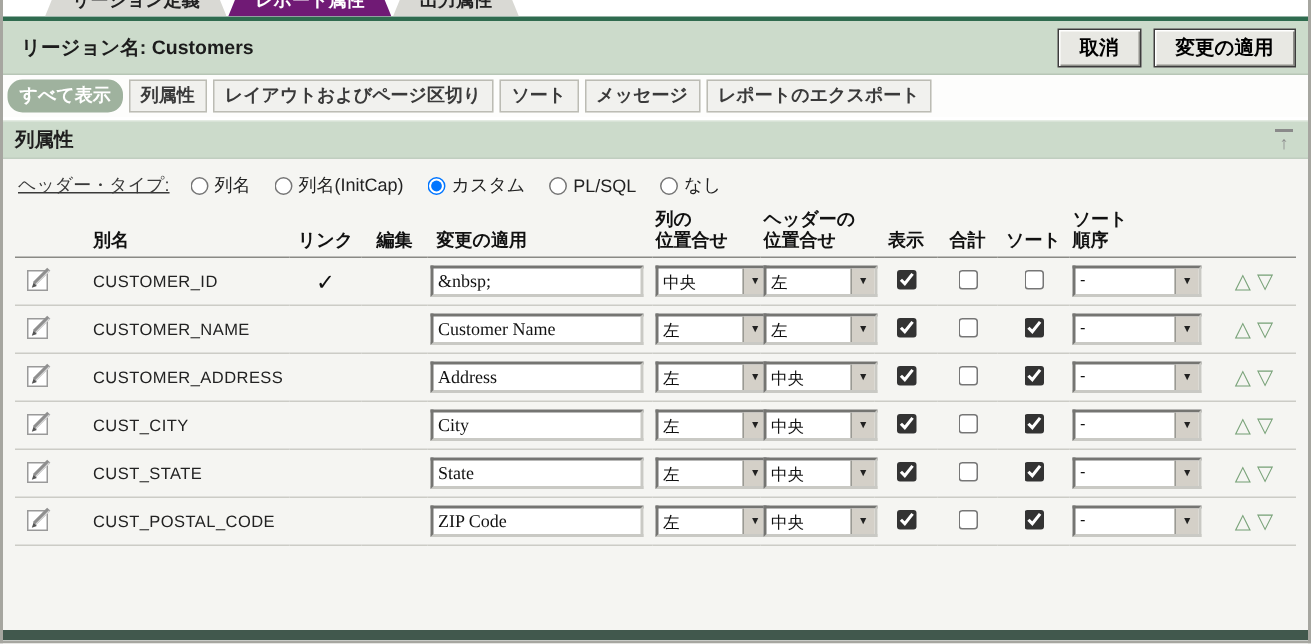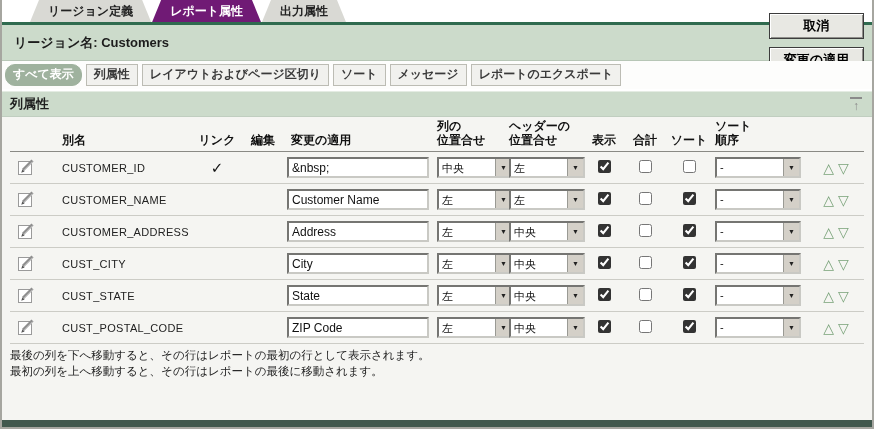--- a/index.html
+++ b/index.html
@@ -12,21 +12,21 @@
     width: 874px; height: 429px;
     border-left: 2px solid #a6a6a0;
     border-right: 2px solid #a6a6a0;
     border-bottom: 2px solid #a6a6a0;
     overflow: hidden;
     background: #fff;
     display: flex; flex-direction: column;
   }
   
   .tabstrip {
-    height: 25px; background: #fff;
+    height: 14px; background: #fff;
     border-bottom: 3px solid #2f6b4f;
     display: flex; align-items: flex-end;
     padding-left: 28px;
   }
   .tab {
     clip-path: polygon(9px 0, calc(100% - 9px) 0, 100% 100%, 0 100%);
     background: #d9d9d4;
     color: #222;
     font-size: 12px; font-weight: bold;
     padding: 4px 18px 3px;
@@ -37,21 +37,21 @@
   }
   .tab.selected { background: #701a75; color: #fff; }
   
   .regionbar {
     height: 36px; background: #ccdbcb;
     border-bottom: 1px solid #b7c6b6;
     display: flex; align-items: center; justify-content: space-between;
     padding: 0 8px 0 12px;
   }
   .region-title { font-size: 13px; font-weight: bold; color: #1c1c1c; }
-  .btns { display: flex; gap: 8px; flex-direction: column; }
+  .btns { display: flex; gap: 8px; }
   .push-btn {
     font-family: inherit;
     font-size: 13px; font-weight: bold; color: #000;
     background: #e8e8e3;
     border: 1px solid #3c3c3c;
     box-shadow: inset 1px 1px 0 #ffffff, inset -1px -1px 0 #8f8f8a;
     padding: 3px 14px;
     cursor: pointer;
     white-space: nowrap;
   }
@@ -112,21 +112,21 @@
     padding: 0 2px; font-size: 11px; color: #333;
     white-space: nowrap;
   }
   td.c { text-align: center; }
   .alias { font-size: 11px; color: #222; letter-spacing: 0.3px; }
   .linkmark { font-size: 15px; font-weight: bold; color: #111; }
   .editbox { display: inline-block; width: 20px; height: 18px; cursor: pointer; margin-left: 6px; }
   .txt {
     width: 142px; height: 21px;
     border: 2px inset #c9c9c4; background: #fff;
-    font-family: Liberation Sans, sans-serif; font-size: 12px; color: #111;
+    font-family: Liberation Serif, serif; font-size: 12px; color: #111;
     padding: 1px 3px;
   }
   .sel {
     display: inline-flex; align-items: stretch;
     width: 76px; height: 21px;
     border: 2px inset #c9c9c4; background: #fff;
     cursor: pointer;
   }
   .sel.seq { width: 86px; }
   .sel .sv { flex: 1; font-size: 11px; color: #111; padding: 2px 2px 0 3px; overflow: hidden; }
@@ -170,20 +170,43 @@
     <span class="subnav-item">レポートのエクスポート</span>
   </div>
 
   <div class="sectionbar">
     <span class="section-title">列属性</span>
     <span class="top-icon">↑</span>
   </div>
 
   <div class="content">
 
+    <div class="radiorow">
+      <span class="lbl">ヘッダー・タイプ:</span>
+      <label class="radio-opt">
+        <input type="radio" name="headerType" style="">
+        <span>列名</span>
+      </label>
+      <label class="radio-opt">
+        <input type="radio" name="headerType" style="">
+        <span>列名(InitCap)</span>
+      </label>
+      <label class="radio-opt">
+        <input type="radio" name="headerType" checked="" style="">
+        <span>カスタム</span>
+      </label>
+      <label class="radio-opt">
+        <input type="radio" name="headerType" style="">
+        <span>PL/SQL</span>
+      </label>
+      <label class="radio-opt">
+        <input type="radio" name="headerType" style="">
+        <span>なし</span>
+      </label>
+    </div>
 
     <table>
       <colgroup>
         <col style="width:38px">
           <col style="width:145px">
           <col style="width:48px">
           <col style="width:44px">
         <col style="width:150px">
           <col style="width:72px">
           <col style="width:76px">
@@ -390,21 +413,17 @@
         <td><span class="sel seq">
                 <span class="sv">-</span>
                 <span class="sb">▼</span>
               </span></td>
         <td class="c"><span class="tri">△</span><span class="tri">▽</span></td>
       </tr>
 
       </tbody>
     </table>
 
-    <div class="footnote">
-      <div>最後の列を下へ移動すると、その行はレポートの最初の行として表示されます。</div>
-      <div>最初の列を上へ移動すると、その行はレポートの最後に移動されます。</div>
-    </div>
 
     <div class="bottom-bar"></div>
   </div>
 
 </div>
 
 </body></html>

